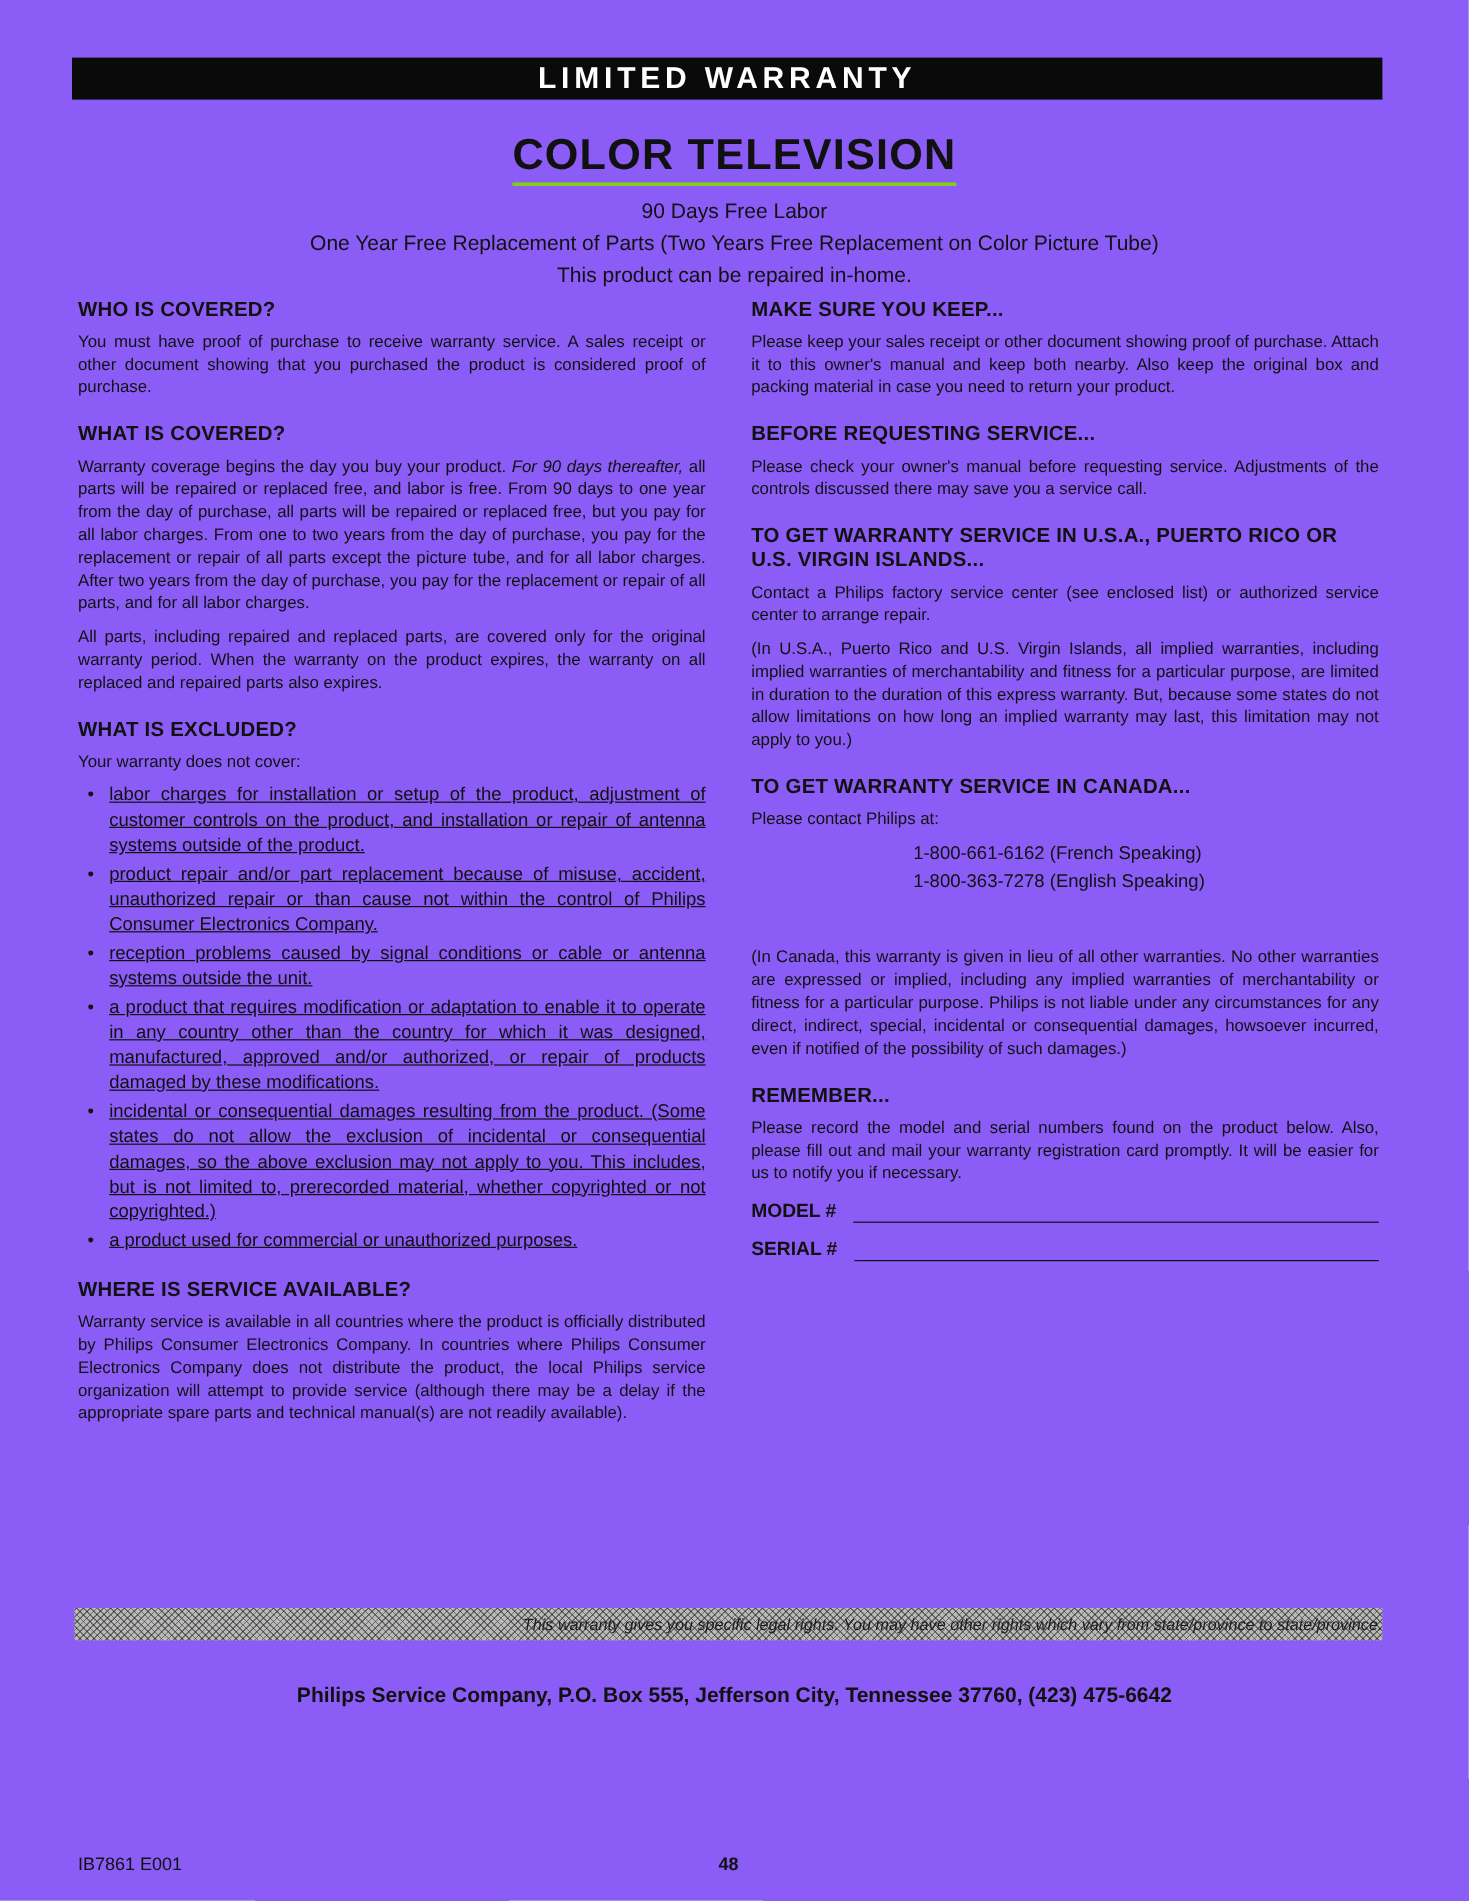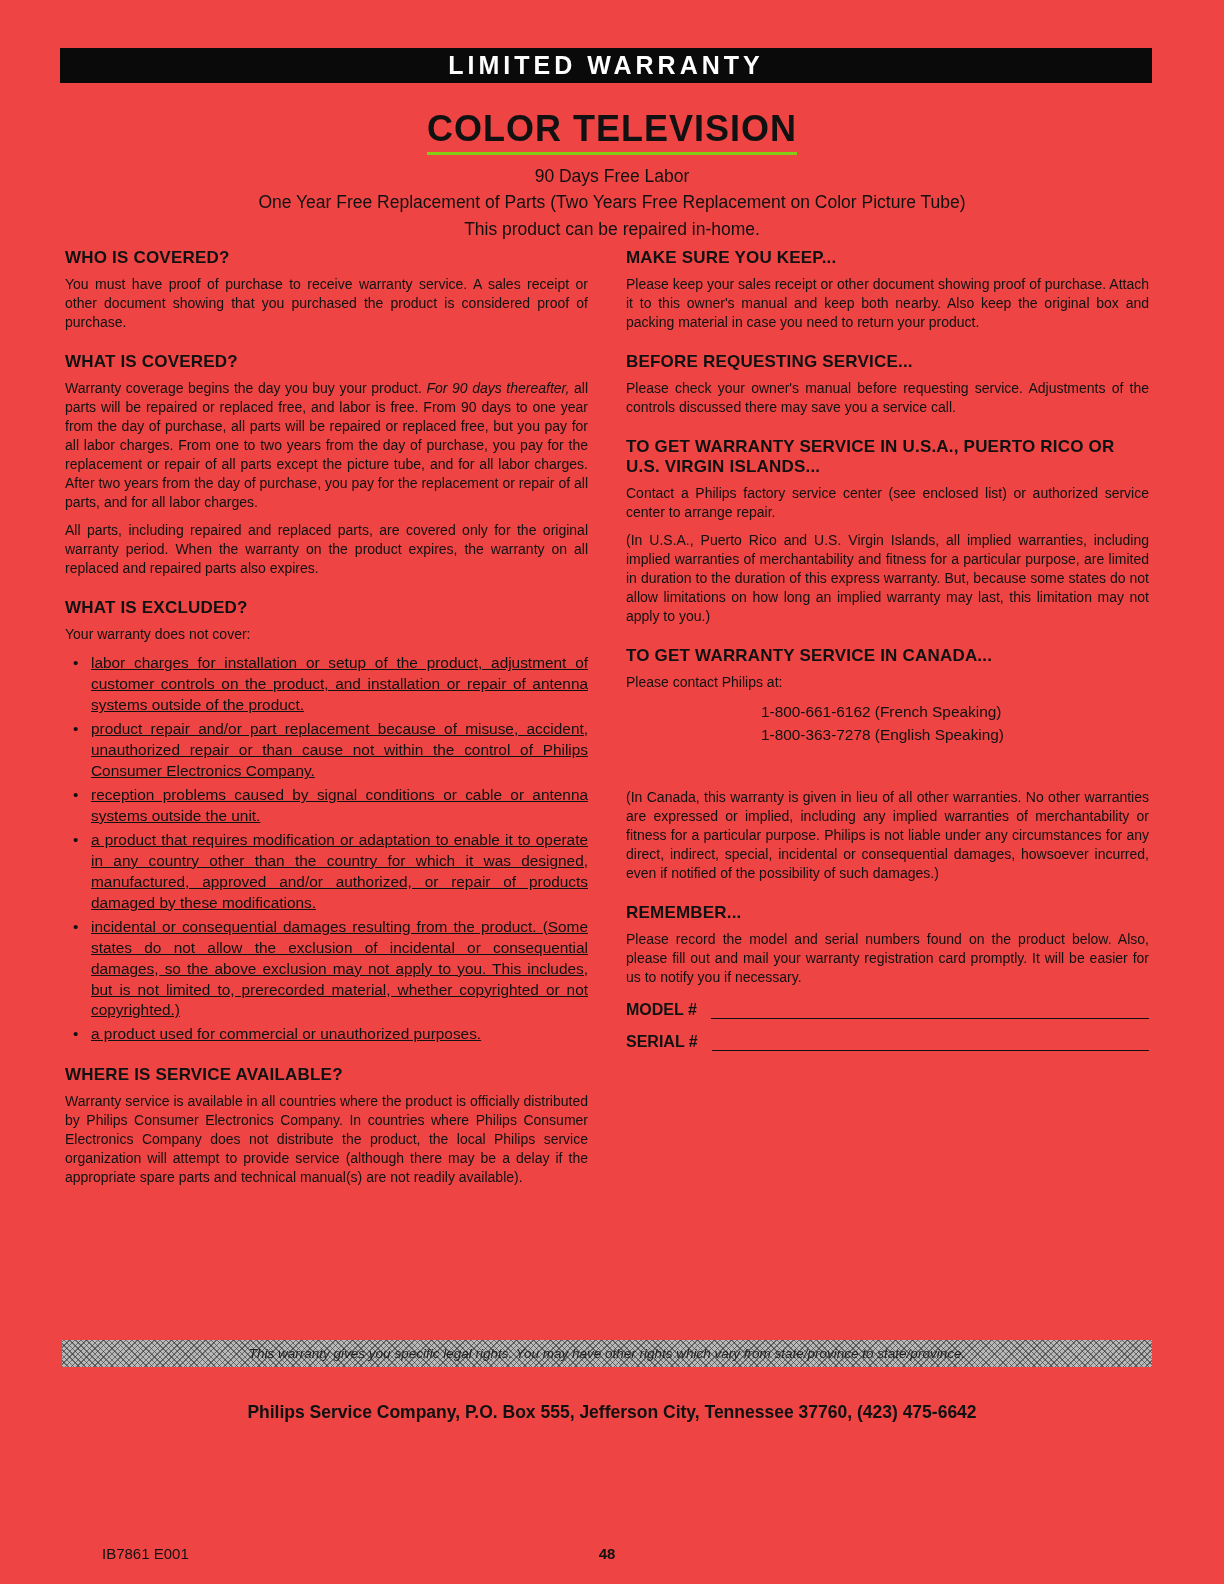--- a/index.html
+++ b/index.html
@@ -3,21 +3,21 @@
 <meta charset="utf-8">
 <style>
   * { margin: 0; padding: 0; box-sizing: border-box; }
   html, body { background: #e8e8e8; }
   body { font-family: "Liberation Sans", sans-serif; }
   .page {
     position: relative;
     width: 1224px;
     height: 1584px;
     margin: 0 auto;
-    background: #ef4444;
+    background: #8b5cf6;
     color: #111;
     overflow: hidden;
   }
   .banner {
     position: absolute;
     top: 48px; left: 60px; right: 72px;
     height: 35px;
     background: #0a0a0a;
     color: #fff;
     display: flex;
@@ -106,40 +106,40 @@
   .legal-bar {
     position: absolute;
     top: 1340px; left: 62px; right: 72px;
     height: 27px;
     background-color: #b9b9b9;
     background-image:
       repeating-linear-gradient(45deg, rgba(40,40,40,.55) 0 1px, transparent 1px 4px),
       repeating-linear-gradient(-45deg, rgba(40,40,40,.55) 0 1px, transparent 1px 4px);
     display: flex;
     align-items: center;
-    justify-content: center;
+    justify-content: flex-end;
   }
   .legal-bar span {
     font-size: 13.5px;
     font-style: italic;
     color: #1c1c1c;
   }
   .address-line {
     position: absolute;
     top: 1402px; left: 0; right: 0;
     text-align: center;
     font-weight: bold;
     font-size: 17.5px;
   }
   .footer-row {
     position: absolute;
     top: 1545px; left: 65px; right: 75px;
     font-size: 15px;
   }
-  .footer-row .doc-id { position: absolute; left: 0; margin-left: 37px; }
+  .footer-row .doc-id { position: absolute; left: 0; }
   .footer-row .page-num {
     position: absolute;
     left: 0; right: 0;
     text-align: center;
     font-weight: bold;
   }
 </style>
 </head>
 <body>
 

